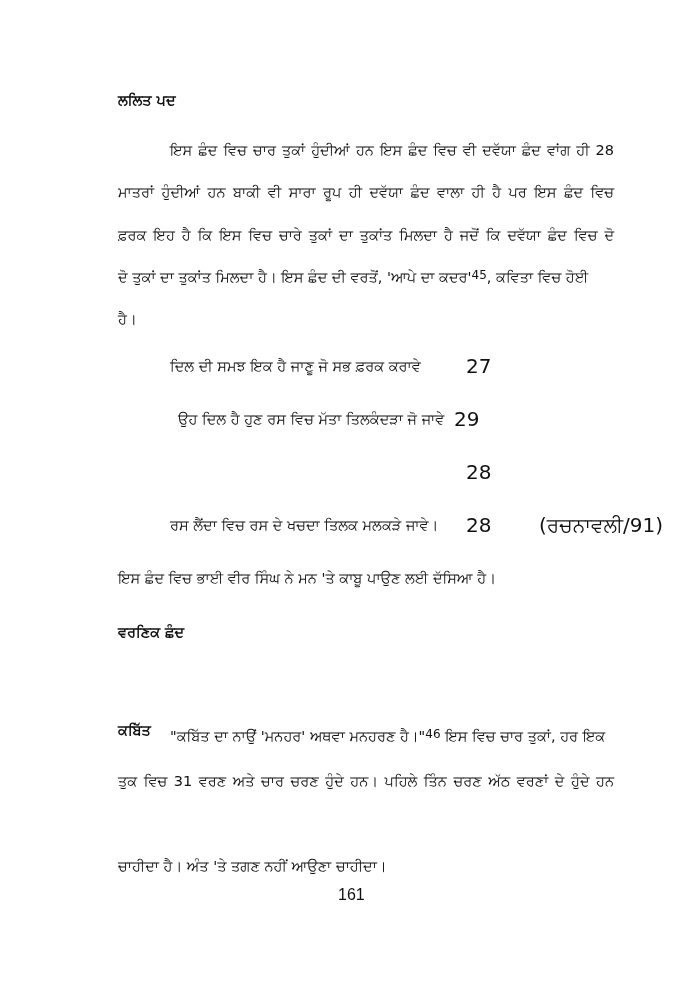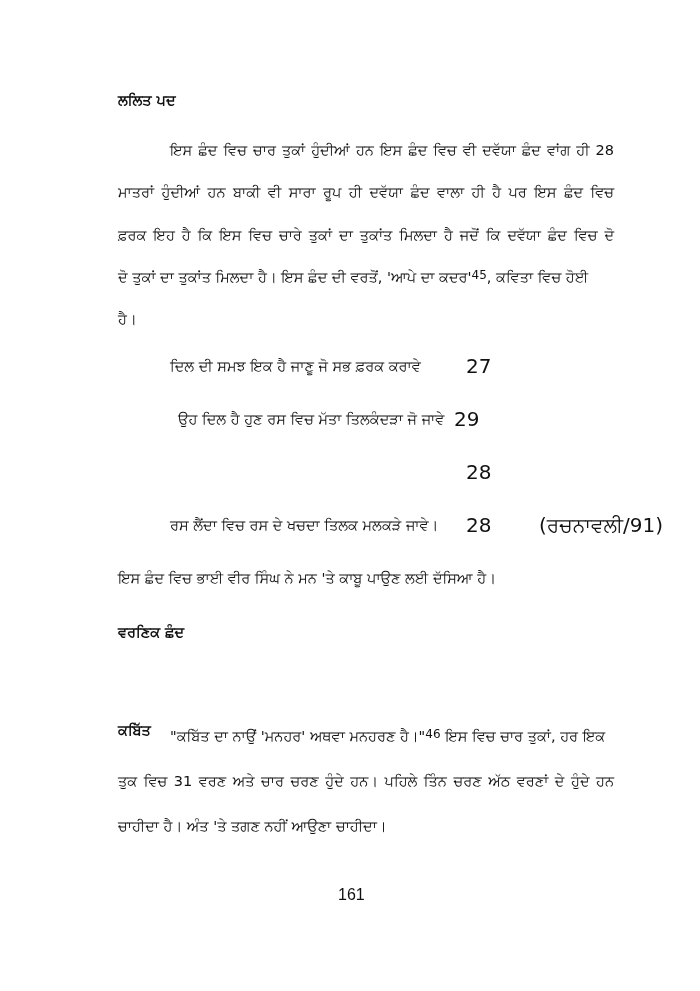--- a/index.html
+++ b/index.html
@@ -44,16 +44,16 @@
   <div class="line" style="top:568px;">ਇਸ ਛੰਦ ਵਿਚ ਭਾਈ ਵੀਰ ਸਿੰਘ ਨੇ ਮਨ 'ਤੇ ਕਾਬੂ ਪਾਉਣ ਲਈ ਦੱਸਿਆ ਹੈ।</div>
 
   <div class="line heading" style="top:622px;">ਵਰਣਿਕ ਛੰਦ</div>
 
   <div class="line heading" style="top:708px;margin-top:12px;">ਕਬਿੱਤ</div>
 
   <div class="line indent" style="top:726px; width:444px;">
     <span>"ਕਬਿੱਤ ਦਾ ਨਾਉਂ 'ਮਨਹਰ' ਅਥਵਾ ਮਨਹਰਣ ਹੈ।"</span><sup>46</sup><span> ਇਸ ਵਿਚ ਚਾਰ ਤੁਕਾਂ, ਹਰ ਇਕ</span>
   </div>
   <div class="line justify" style="top:771px;">ਤੁਕ ਵਿਚ 31 ਵਰਣ ਅਤੇ ਚਾਰ ਚਰਣ ਹੁੰਦੇ ਹਨ। ਪਹਿਲੇ ਤਿੰਨ ਚਰਣ ਅੱਠ ਵਰਣਾਂ ਦੇ ਹੁੰਦੇ ਹਨ</div>
-  <div class="line" style="top:816px;">ਚਾਹੀਦਾ ਹੈ। ਅੰਤ 'ਤੇ ਤਗਣ ਨਹੀਂ ਆਉਣਾ ਚਾਹੀਦਾ।</div>
+  <div class="line" style="top:856px;">ਚਾਹੀਦਾ ਹੈ। ਅੰਤ 'ਤੇ ਤਗਣ ਨਹੀਂ ਆਉਣਾ ਚਾਹੀਦਾ।</div>
 
   <div class="pageno">161</div>
 </div>
 
 </body></html>

